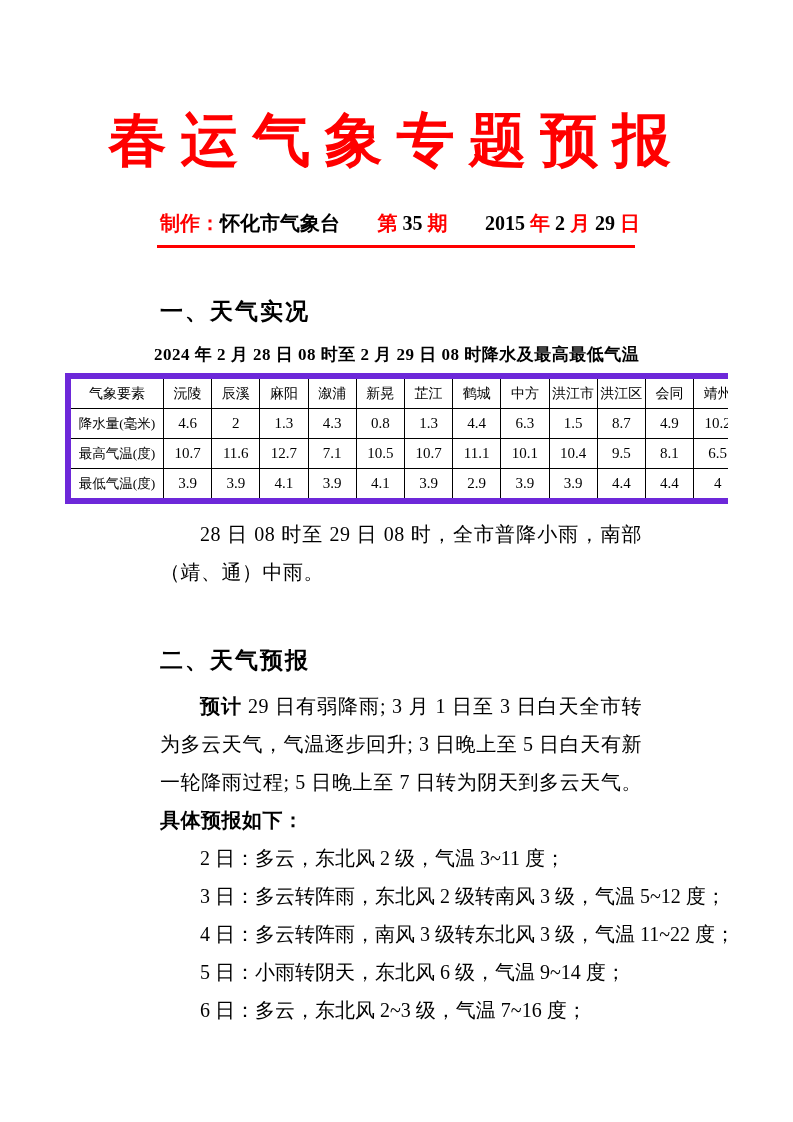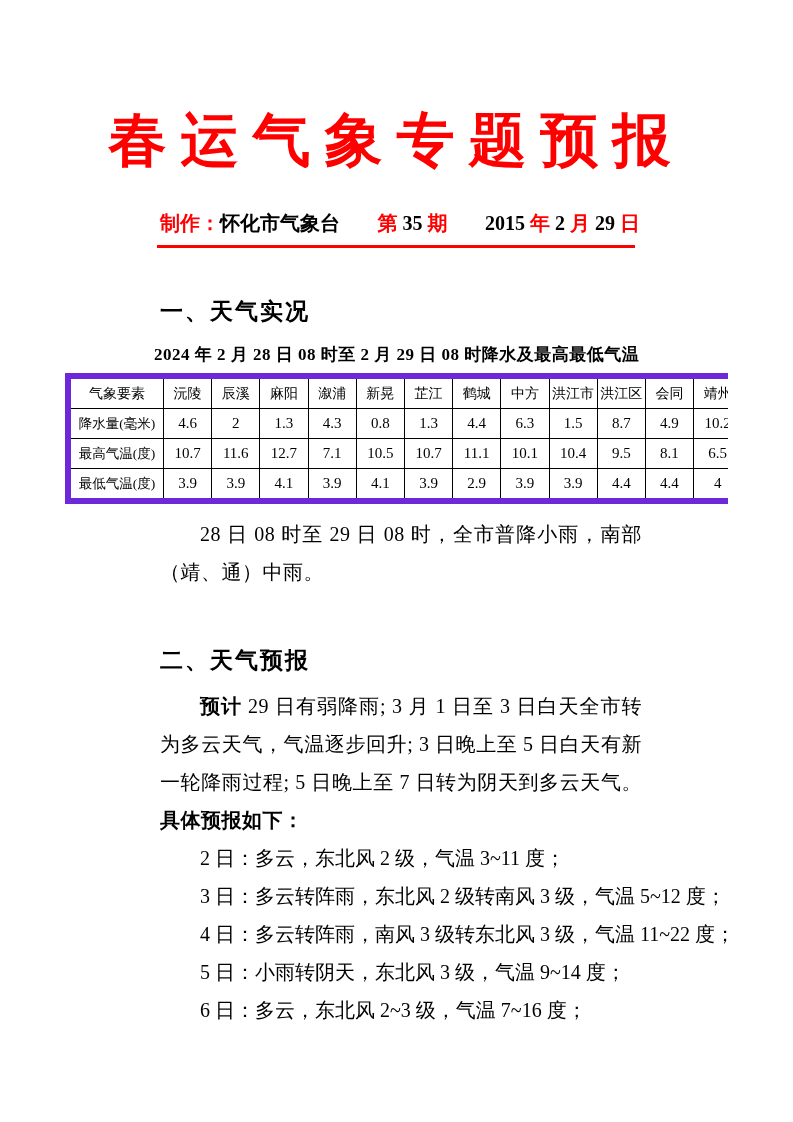--- a/index.html
+++ b/index.html
@@ -201,17 +201,17 @@
   <div class="sec-heading second">二、天气预报</div>
 
   <div class="body-par">
     <span class="b">预计</span><span> 29 日有弱降雨; 3 月 1 日至 3 日白天全市转为多云天气，气温逐步回升; 3 日晚上至 5 日白天有新一轮降雨过程; 5 日晚上至 7 日转为阴天到多云天气。</span><span class="b">具体预报如下：</span>
   </div>
 
   <div class="forecast-list" id="forecast-list">
       <div class="item">2 日：多云，东北风 2 级，气温 3~11 度；</div>
       <div class="item">3 日：多云转阵雨，东北风 2 级转南风 3 级，气温 5~12 度；</div>
       <div class="item">4 日：多云转阵雨，南风 3 级转东北风 3 级，气温 11~22 度；</div>
-      <div class="item">5 日：小雨转阴天，东北风 3 级，气温 9~14 度；</div>
+      <div class="item">5 日：小雨转阴天，东北风 6 级，气温 9~14 度；</div>
       <div class="item">6 日：多云，东北风 2~3 级，气温 7~16 度；</div>
     </div>
 
 </div>
 
 </body></html>

